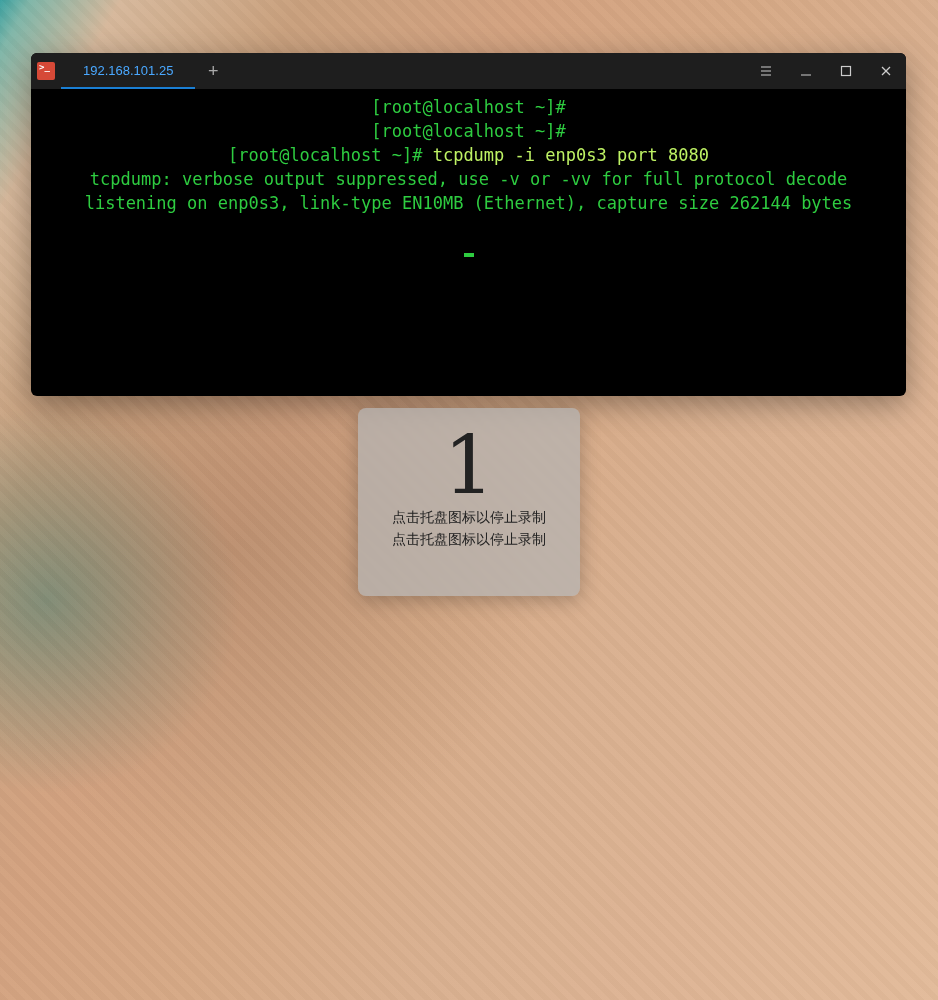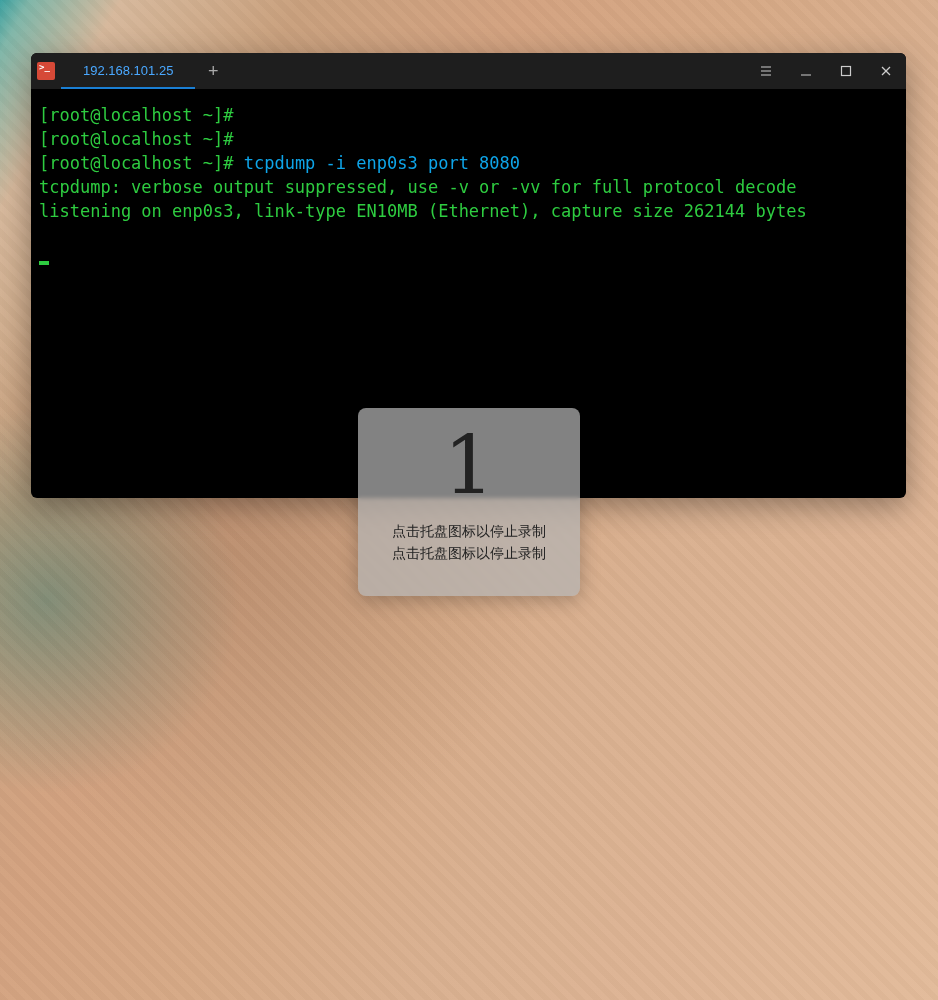--- a/index.html
+++ b/index.html
@@ -11,23 +11,23 @@
   }
   
   .desktop::before{
     content:"";position:absolute;inset:0;
     background:
       repeating-linear-gradient(45deg, rgba(0,0,0,.02) 0 6px, rgba(255,255,255,.02) 6px 12px),
       radial-gradient(circle at 25% 55%, rgba(60,40,20,.15) 0%, rgba(0,0,0,0) 35%);
     pointer-events:none;
   }
   .term-window{
-    position:absolute;left:31px;top:53px;width:875px;height:445px;
+    position:absolute;left:31px;top:53px;width:875px;height:343px;
     background:#000;border-radius:6px;box-shadow:0 8px 30px rgba(0,0,0,.35);
-    display:flex;flex-direction:column;overflow:hidden;
+    display:flex;flex-direction:column;overflow:hidden;text-align:center;
   }
   .title-bar{
     height:36px;background:#1e1e1e;display:flex;align-items:stretch;color:#ccc;
   }
   .tab-group{display:flex;align-items:stretch;}
   .app-icon{
     width:30px;display:flex;align-items:center;justify-content:center;
   }
   .app-icon-box{
     width:18px;height:18px;background:#d64937;border-radius:2px;position:relative;
@@ -46,42 +46,42 @@
   }
   .title-spacer{flex:1;}
   .win-controls{display:flex;align-items:center;}
   .win-btn{
     width:40px;height:36px;display:flex;align-items:center;justify-content:center;
     color:#ccc;cursor:pointer;font-size:10px;
   }
   .win-btn svg{width:12px;height:12px;stroke:#ccc;stroke-width:1.2;fill:none;}
   .win-btn.menu svg{width:14px;height:14px;}
   .term-body{
-    flex:1;padding:14px 8px;color:#2ecc40;
+    flex:1;padding:6px 8px;color:#2ecc40;
     font:400 17px/24px "DejaVu Sans Mono","Menlo","Consolas",monospace;
     white-space:pre-wrap;word-break:break-all;
   }
   .prompt{color:#2ecc40;}
-  .cmd{color:#0ea5e9;}
+  .cmd{color:#bef264;}
   .cursor{
     display:inline-block;width:10px;height:4px;background:#2ecc40;
     vertical-align:baseline;margin-top:2px;
   }
   .overlay-toast{
     position:absolute;left:358px;top:408px;width:222px;height:188px;
     background:rgba(180,180,180,.72);backdrop-filter:blur(2px);
     border-radius:8px;display:flex;flex-direction:column;align-items:center;
     box-shadow:0 4px 20px rgba(0,0,0,.25);
   }
   .toast-num{
     font:300 80px/1 "DejaVu Serif","Times New Roman",serif;color:#222;
     margin-top:18px;
   }
   .toast-text{
-    margin-top:14px;font-size:14px;color:#222;text-align:center;line-height:22px;
+    font-size:14px;color:#222;text-align:center;line-height:22px;
   }
 </style>
 </head>
 <body>
 
 <div class="desktop">
 
   <div class="term-window">
     <div class="title-bar">
       <div class="tab-group">

